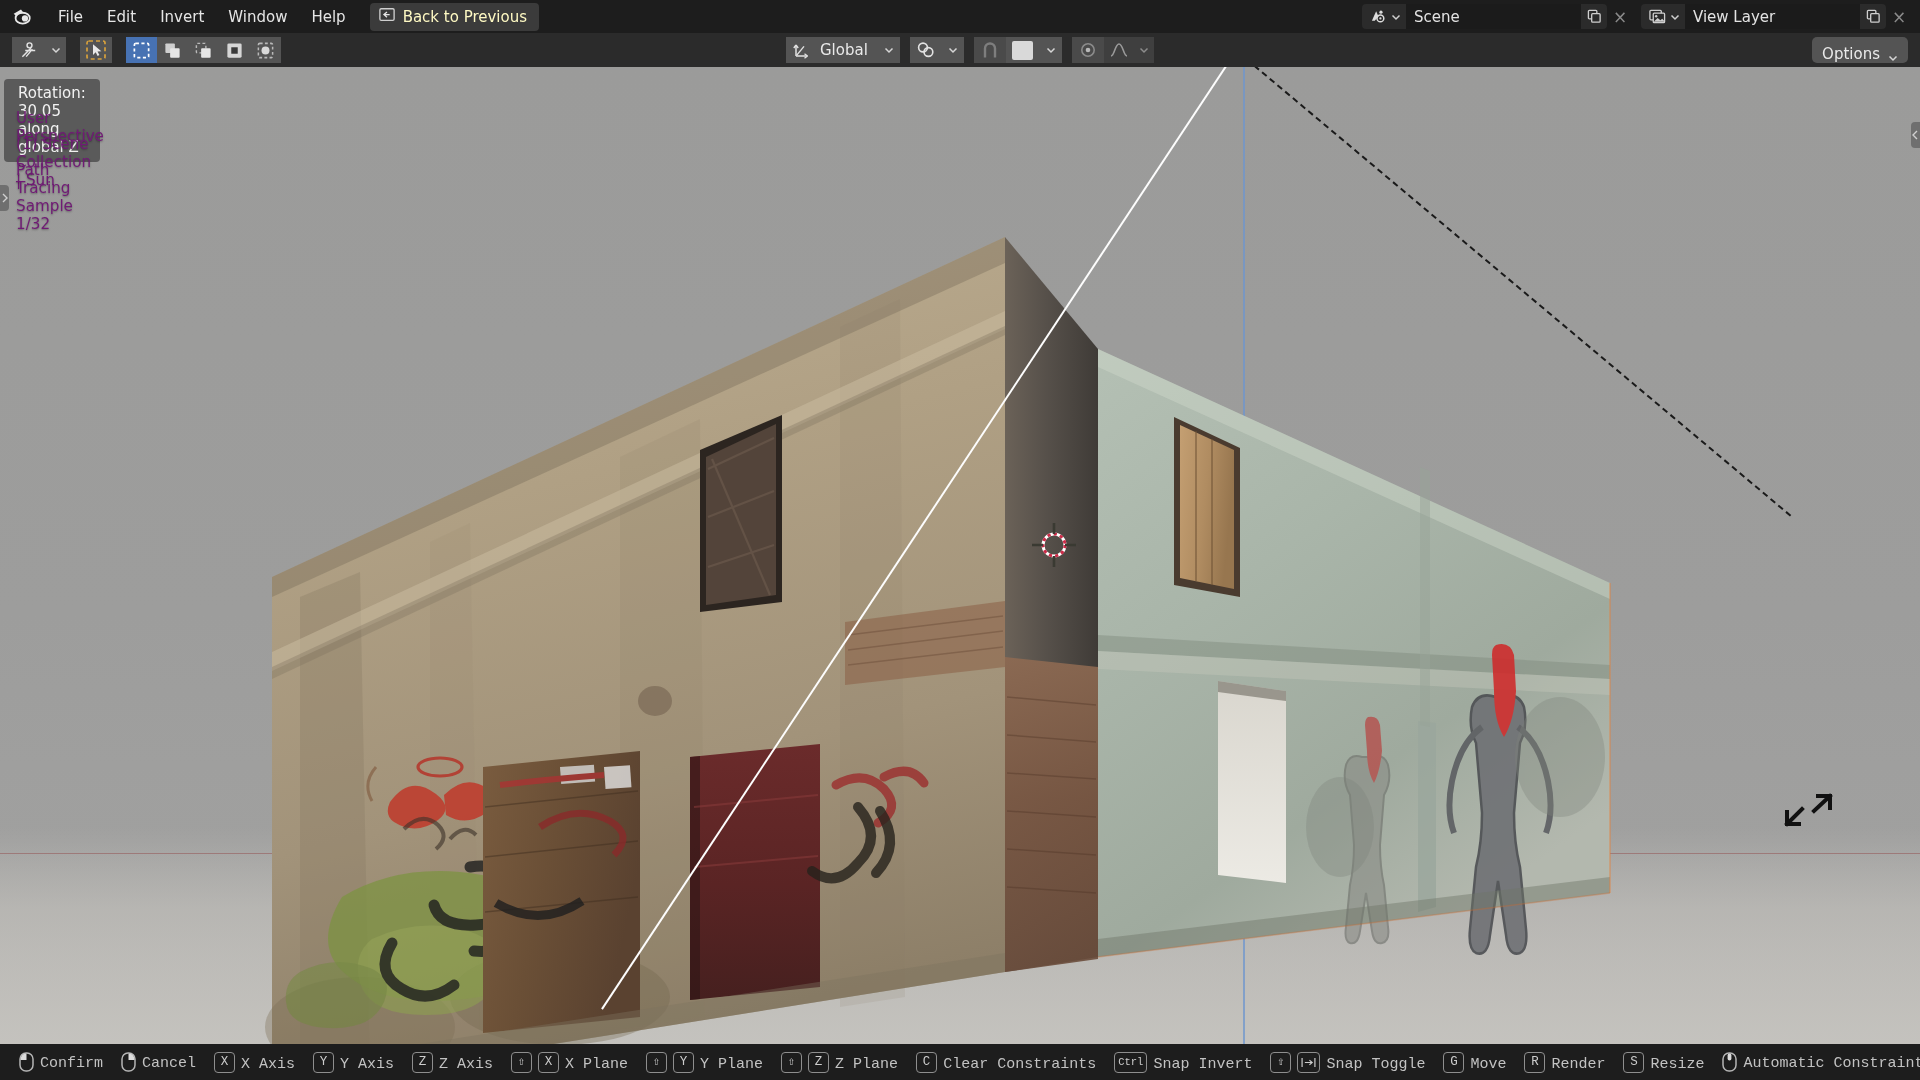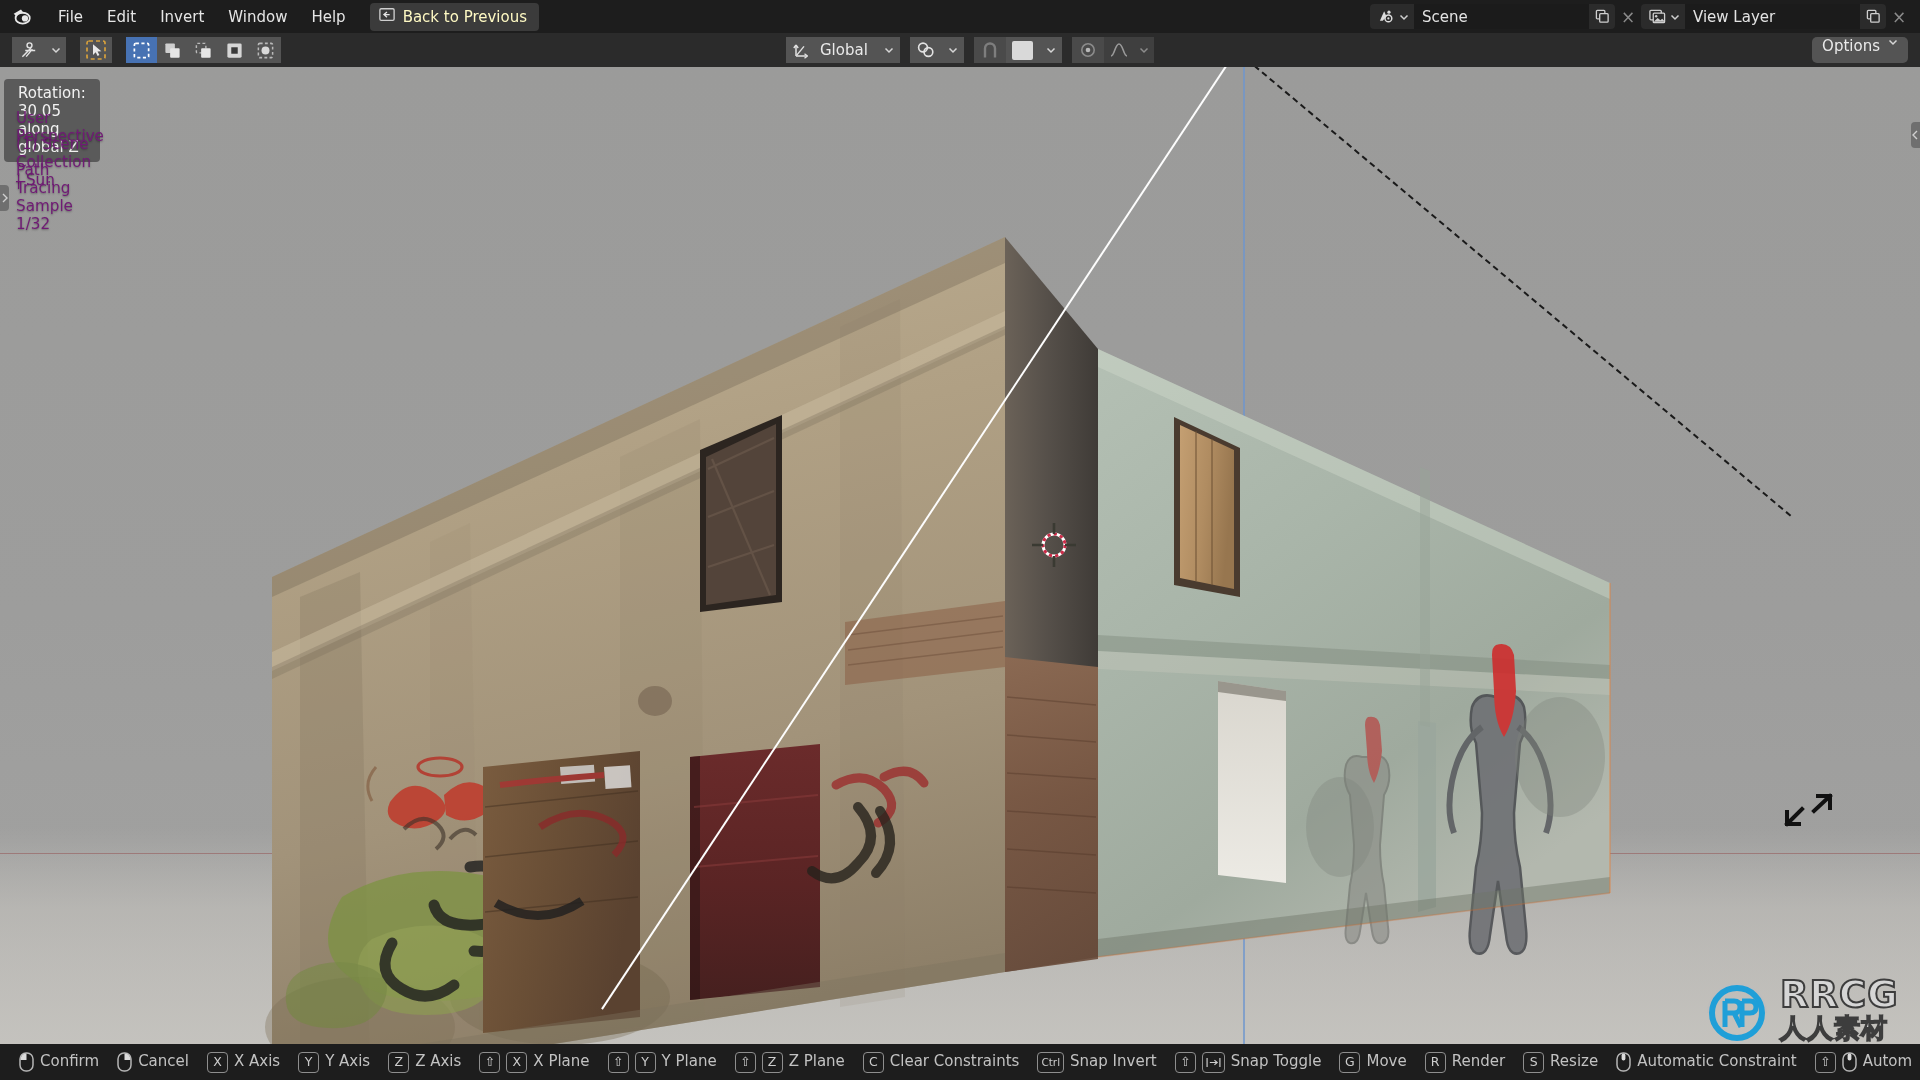--- a/index.html
+++ b/index.html
@@ -13,21 +13,21 @@
     background:#1d1d1d; display:flex; align-items:center; padding-left:10px; }
   .blender-logo { width:26px; height:26px; margin-right:10px; display:flex;
     align-items:center; justify-content:center; }
   .menu-item { color:#e5e5e5; font-size:15px; padding:3px 12px; line-height:18px;
     white-space:nowrap; }
   .back-prev { display:flex; align-items:center; gap:7px; background:#3b3b3b;
     border-radius:4px; padding:4px 12px 4px 8px; margin-left:12px; }
   .back-prev .lbl { color:#fef9c3; font-size:15px; }
 
   .topbar-right { position:absolute; right:8px; top:0; height:33px;
-    display:flex; align-items:center; gap:0px; }
+    display:flex; align-items:center; gap:8px; }
   .scene-block, .vl-block { display:flex; align-items:center; height:25px; }
   .id-icon-btn { background:#2b2b2b; border-radius:4px 0 0 4px; height:25px;
     display:flex; align-items:center; padding:0 5px 0 7px; gap:3px; }
   .id-field { background:#1b1b1b; height:25px; display:flex; align-items:center;
     padding:0 8px; color:#e3e3e3; font-size:15px; min-width:175px; }
   .id-btn { background:#2b2b2b; height:25px; width:26px; display:flex;
     align-items:center; justify-content:center; }
   .id-btn.last { border-radius:0 4px 4px 0; }
   .id-x { width:26px; height:25px; display:flex; align-items:center;
     justify-content:center; color:#8a8a8a; font-size:17px; }
@@ -38,21 +38,21 @@
   .th-pill { display:flex; align-items:center; background:#545454;
     border-radius:0; height:26px; overflow:hidden; }
   .th-pill > * { background:#545454; }
   .th-sep { width:10px; }
   .th-seg { height:26px; width:31px; display:flex; align-items:center;
     justify-content:center; }
   .th-seg.active { background:#4772b3; }
   .th-text { color:#e9e9e9; font-size:15px; padding:0 8px; white-space:nowrap; }
   .chev { width:10px; height:10px; }
   .options-btn { position:absolute; right:12px; top:4px; height:26px;
-    display:flex; align-items:flex-start; gap:8px; background:#545454;
+    display:flex; align-items:flex-end; gap:8px; background:#545454;
     border-radius:5px; padding:0 10px; }
   .options-btn .lbl { color:#eaeaea; font-size:15px; }
 
   
   .viewport { position:absolute; left:0; top:67px; width:1920px; height:995px;
     overflow:hidden; background:#9a9a99; }
   .vp-sky { position:absolute; inset:0;
     background:linear-gradient(180deg,#9b9b9a 0%,#9d9d9c 55%,#a0a09f 78%,#b7b6b3 100%); }
 
   
@@ -91,22 +91,22 @@
   .side-tab { position:absolute; left:0; top:118px; width:9px; height:26px;
     background:#6f6f6f; border-radius:0 4px 4px 0; display:flex;
     align-items:center; justify-content:center; }
   .side-tab-r { position:absolute; right:0; top:55px; width:9px; height:26px;
     background:#6f6f6f; border-radius:4px 0 0 4px; }
 
   
   .statusbar { position:absolute; left:0; bottom:0; width:1920px; height:36px;
     background:#1d1d1d; display:flex; align-items:center; padding-left:10px;
     gap:0; overflow:hidden; }
-  .sb-item { display:flex; align-items:flex-start; gap:6px; padding:0 9px;
-    white-space:nowrap; }
+  .sb-item { display:flex; align-items:flex-end; gap:6px; padding:0 9px;
+    white-space:nowrap;font-family:Liberation Mono, monospace; }
   .sb-item .txt { color:#c2c2c2; font-size:15px; }
   .key { border:1.6px solid #8e8e8e; border-radius:4px; color:#cdcdcd;
     font-size:12.5px; min-width:21px; height:21px; display:flex;
     align-items:center; justify-content:center; padding:0 3px; line-height:1; }
   .mouse-ico { width:15px; height:20px; }
 
   
   .watermark { position:absolute; right:10px; bottom:36px; width:210px;
     height:72px; display:flex; align-items:center; gap:6px; }
   .wm-text { display:flex; flex-direction:column; line-height:1; }
@@ -579,32 +579,20 @@
           <path d="M1 1 L5 5 L1 9" fill="none" stroke="#d0d0d0" stroke-width="1.4"></path>
         </svg>
     </div>
     <div class="side-tab-r">
       <svg width="6" height="10" viewBox="0 0 6 10" style="margin:8px 1px">
           <path d="M5 1 L1 5 L5 9" fill="none" stroke="#d0d0d0" stroke-width="1.4"></path>
         </svg>
     </div>
   </div>
 
-  <div class="watermark">
-    <svg width="74" height="74" viewBox="0 0 74 74">
-      <path d="M10 42 A27 27 0 0 1 64 42" fill="none" stroke="#bdbdbd" stroke-width="6"></path>
-      <circle cx="37" cy="42" r="25" fill="none" stroke="#1f9fd8" stroke-width="6"></circle>
-      <path d="M25 30 L25 56 M25 30 L34 30 Q40 30 40 36 Q40 42 34 42 L25 42 M34 42 L41 56" fill="none" stroke="#1f9fd8" stroke-width="5"></path>
-      <path d="M42 30 L42 56 M42 30 L50 30 Q56 30 56 36 Q56 42 50 42 L42 42" fill="none" stroke="#1f9fd8" stroke-width="5"></path>
-    </svg>
-    <div class="wm-text">
-      <div class="wm-rrcg">RRCG</div>
-      <div class="wm-cn">人人素材</div>
-    </div>
-  </div>
 
   <div class="statusbar">
 
     <div class="sb-item">
       <svg class="mouse-ico" viewBox="0 0 15 20">
         <rect x="1" y="1" width="13" height="18" rx="6" fill="none" stroke="#b5b5b5" stroke-width="1.5"></rect>
         <path d="M1.6 8 L7.5 8 L7.5 1.4 Q2 1.4 1.6 7 Z" fill="#dcdcdc"></path>
       </svg>
       <span class="txt">Confirm</span>
     </div>

